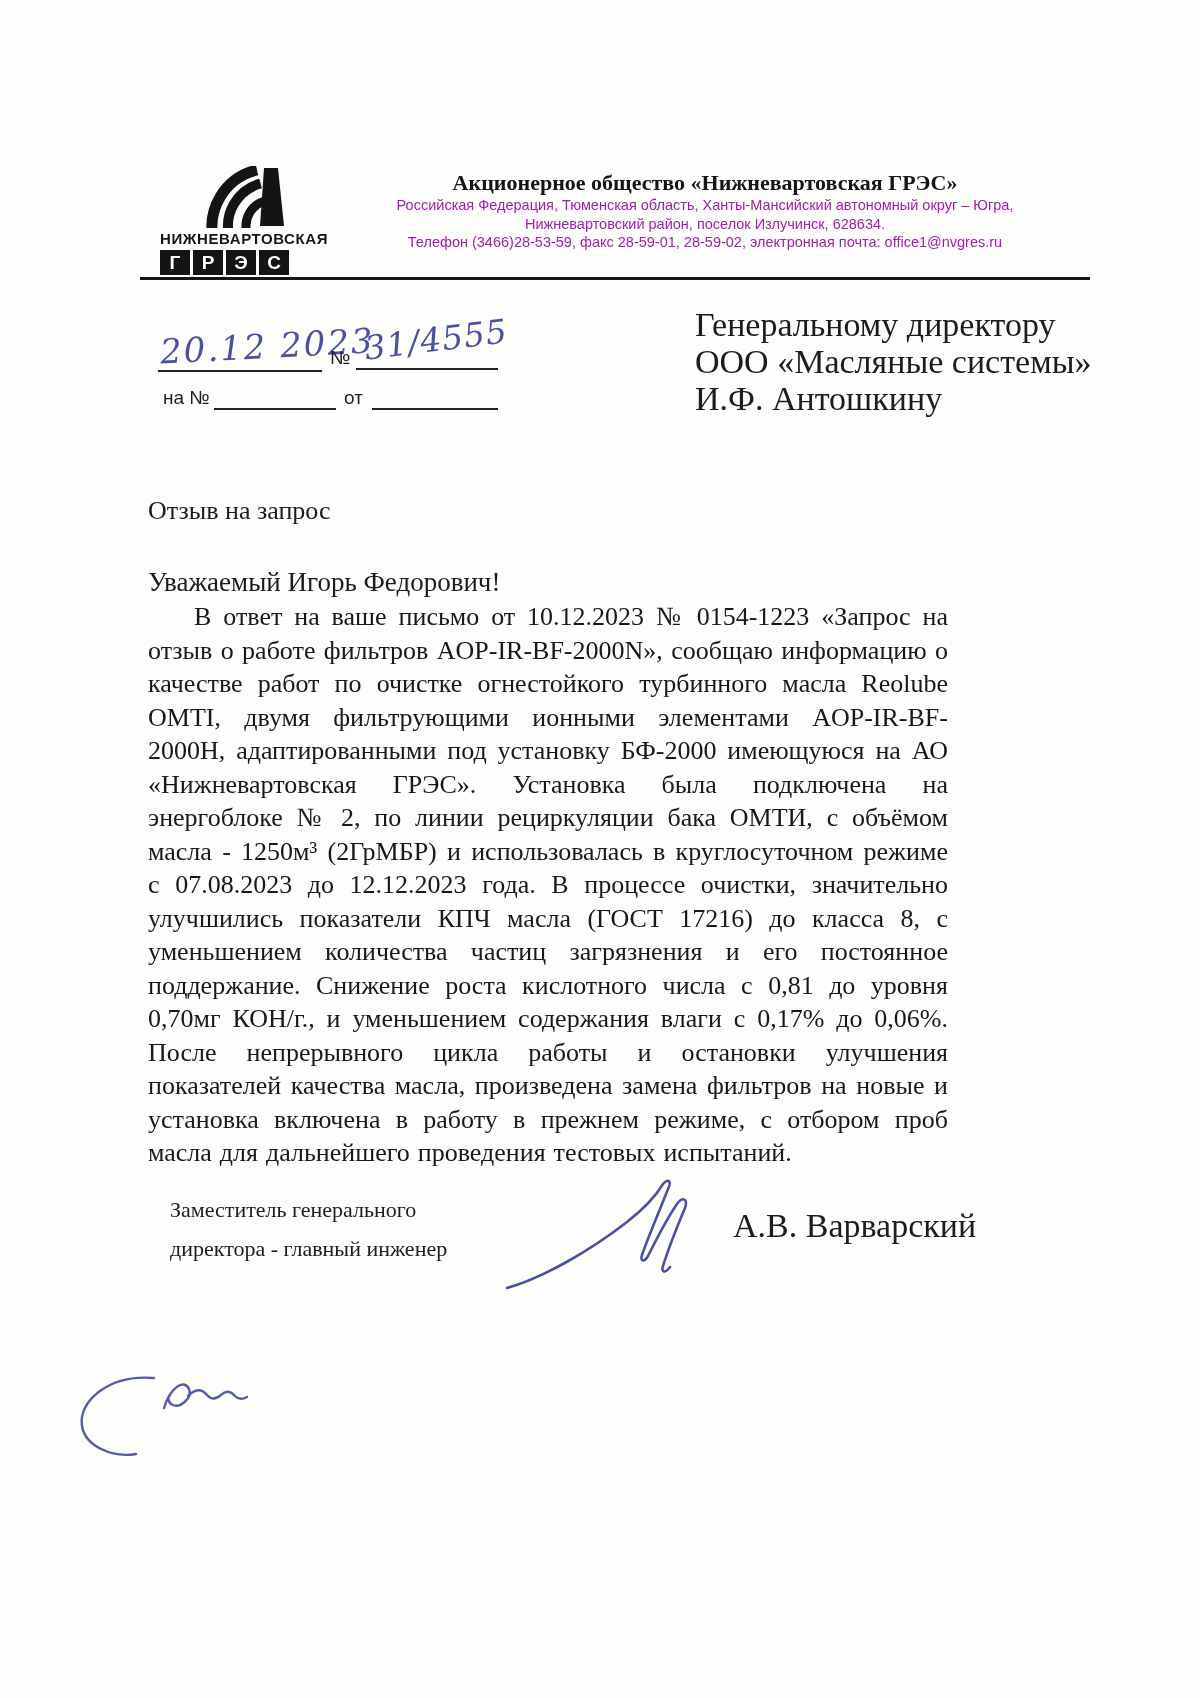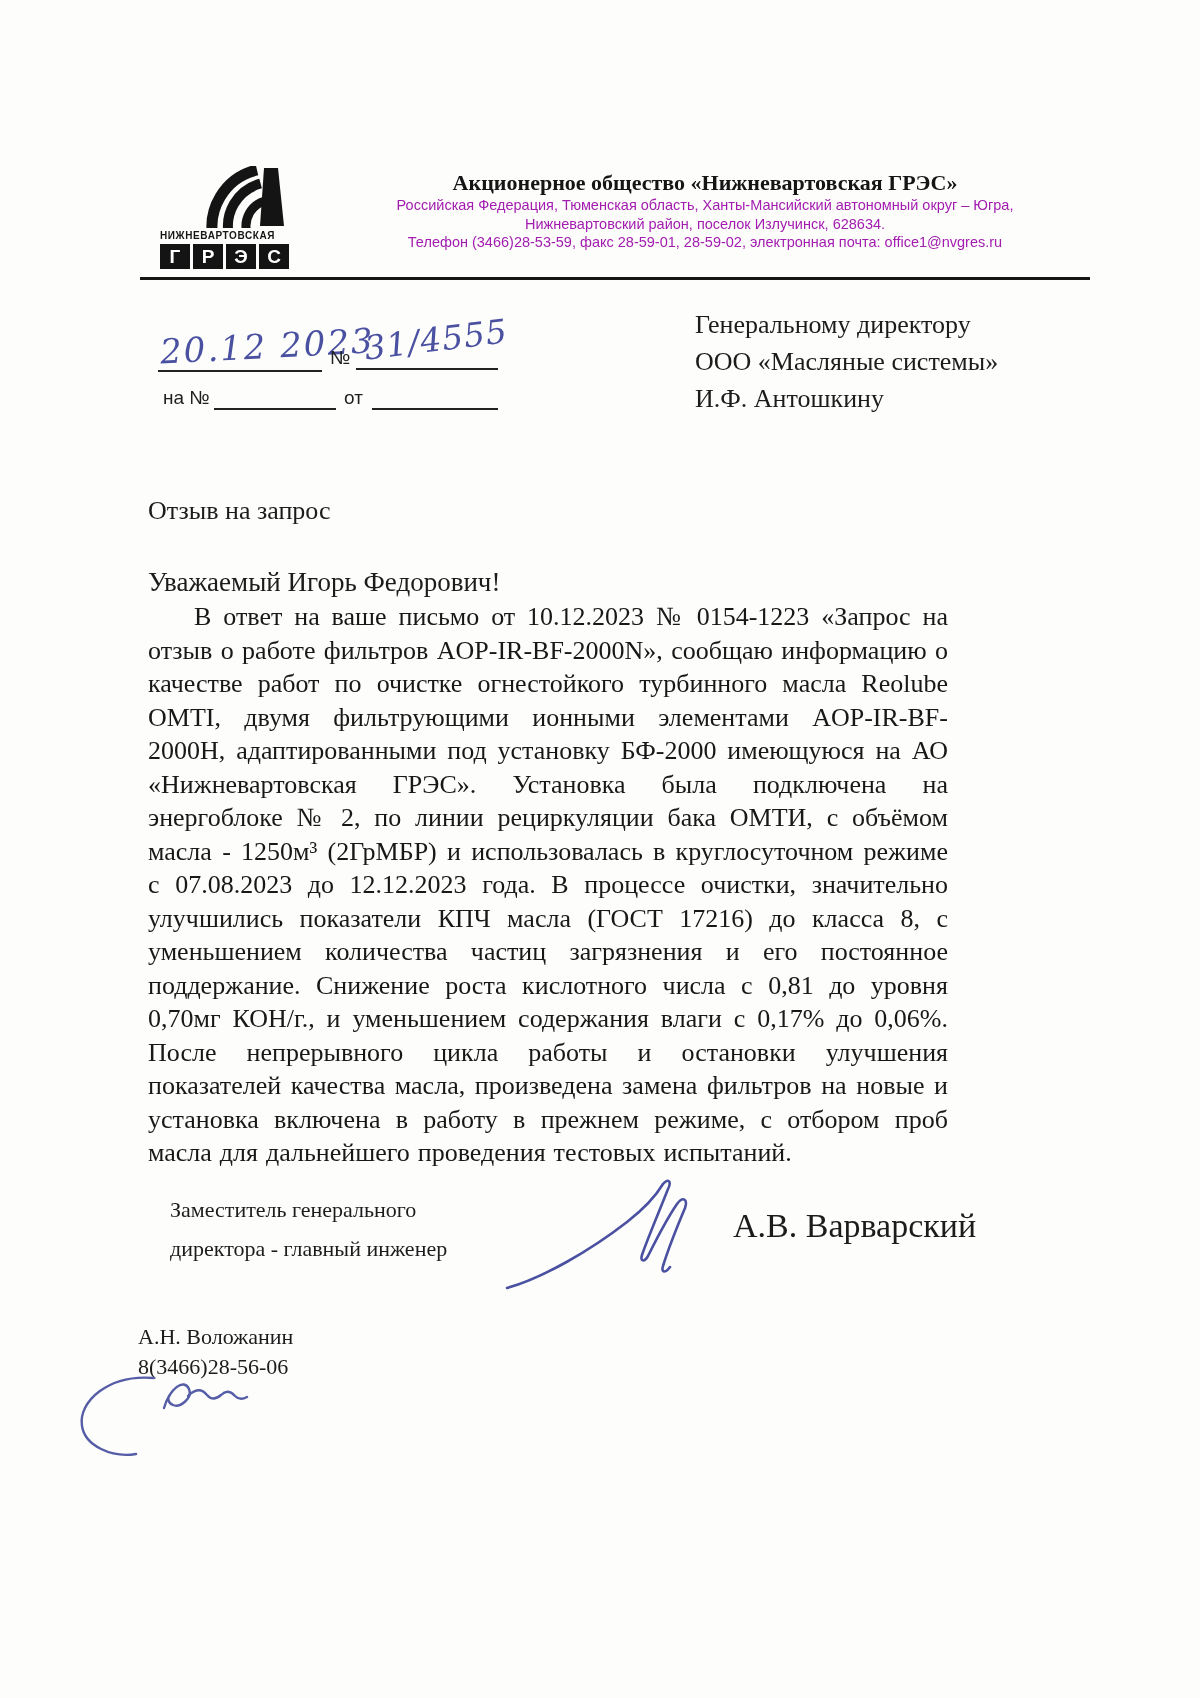--- a/index.html
+++ b/index.html
@@ -10,21 +10,21 @@
     background:#fdfdfc;
     font-family:"Liberation Serif", serif;
     color:#1c1c1c;
     overflow:hidden;
   }
   
   .logo{position:absolute;left:158px;top:166px;width:142px;}
   .logo svg{display:block;}
   .logo-brand{
     font-family:"Liberation Sans", sans-serif;
-    font-weight:bold;font-size:10px;letter-spacing:.6px;
+    font-weight:bold;font-size:15px;letter-spacing:.6px;
     color:#161616;margin:2px 0 3px 2px;white-space:nowrap;
   }
   .logo-tiles{display:flex;gap:3px;margin-left:2px;}
   .logo-tile{
     width:30px;height:25px;background:#141414;color:#fff;
     font-family:"Liberation Sans", sans-serif;font-weight:bold;font-size:19px;
     display:flex;align-items:center;justify-content:center;
   }
   .company-info{position:absolute;left:350px;top:170px;width:710px;text-align:center;}
   .company-name{font-size:22px;font-weight:bold;color:#151515;margin-bottom:0;white-space:nowrap;}
@@ -46,21 +46,21 @@
   .u-onno{left:214px;top:378px;width:122px;height:30px;}
   .u-from{left:372px;top:378px;width:126px;height:30px;}
   .ref-label{
     position:absolute;font-family:"Liberation Sans", sans-serif;
     font-size:19px;color:#1f1f1f;
   }
   .l-no{left:330px;top:347px;}
   .l-onno{left:163px;top:387px;}
   .l-from{left:344px;top:387px;}
   
-  .recipient{position:absolute;left:695px;top:306px;font-size:26px;line-height:37px;}
+  .recipient{position:absolute;left:695px;top:306px;font-size:34px;line-height:37px;}
   
   .subject{position:absolute;left:148px;top:496px;font-size:26px;}
   .salutation{position:absolute;left:148px;top:567px;width:800px;text-align:left;font-size:27px;}
   .body-text{
     position:absolute;left:148px;top:600px;width:800px;
     font-size:26px;line-height:33.5px;text-align:justify;text-indent:46px;
     word-spacing:1.5px;color:#181818;
   }
   
   .sig-role{position:absolute;left:170px;top:1190px;font-size:22px;line-height:39px;}
@@ -128,24 +128,20 @@
   </div>
 
   <svg class="sig-stroke" width="235" height="120" viewBox="0 0 235 120">
     <g fill="none" stroke="#4b51a1" stroke-width="2.6" stroke-linecap="round">
       <path d="M 12 112 C 48 102 96 74 132 46 C 150 32 162 18 168 8 C 173 2 177 5 173 13 C 164 36 152 64 147 79 C 145 85 149 87 153 80 C 161 64 173 41 182 28 C 188 20 193 23 190 32 C 182 51 172 77 168 90 C 166 96 170 98 175 91"></path>
     </g>
   </svg>
 
   <div class="sig-name">А.В. Варварский</div>
 
-  <div class="executor">
-    <div>А.Н. Воложанин</div>
-    <div>8(3466)28-56-06</div>
-  </div>
 
   <svg class="paraph" width="210" height="100" viewBox="0 0 210 100">
     <g fill="none" stroke="#555da6" stroke-width="2.4" stroke-linecap="round">
       <path d="M 88 8 C 42 4 12 32 16 56 C 19 76 46 88 70 84"></path>
       <path d="M 98 38 C 104 18 118 8 123 19 C 127 28 114 38 107 35 C 102 33 101 28 104 25"></path>
       <path d="M 122 26 Q 133 15 141 25 Q 147 32 155 25 Q 162 18 169 26 Q 174 31 181 27"></path>
     </g>
   </svg>
 
 </div>

